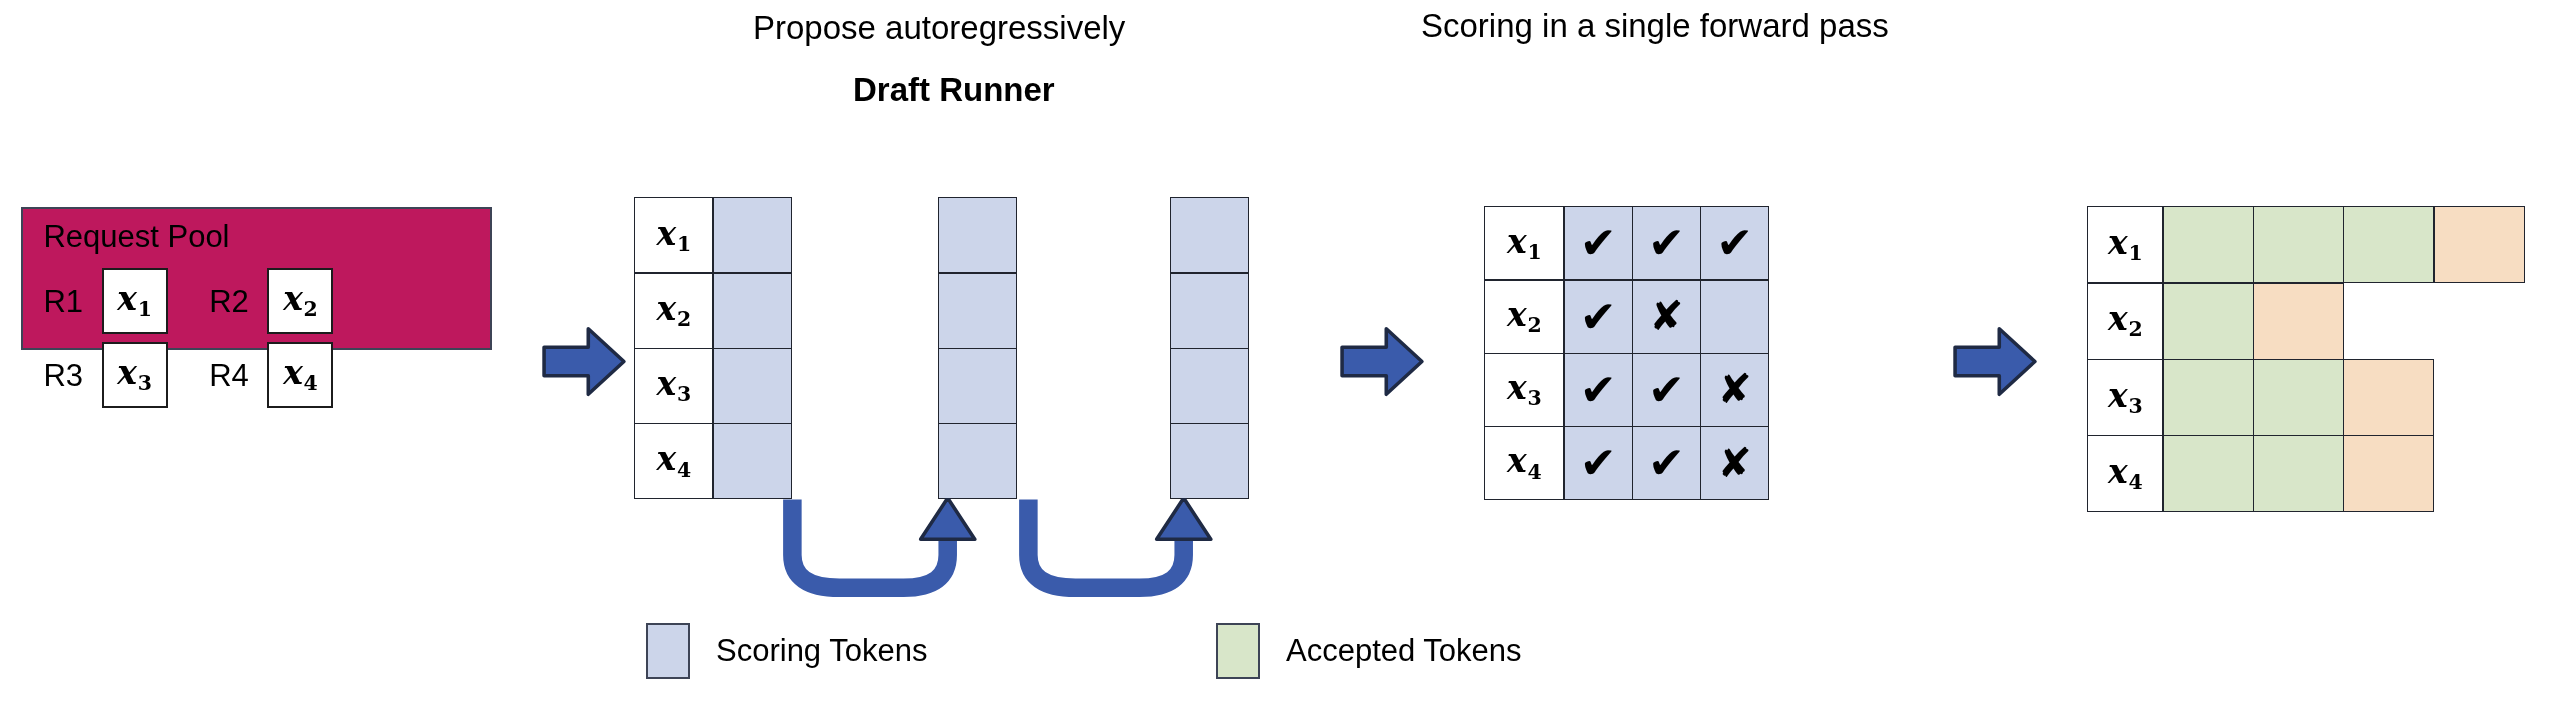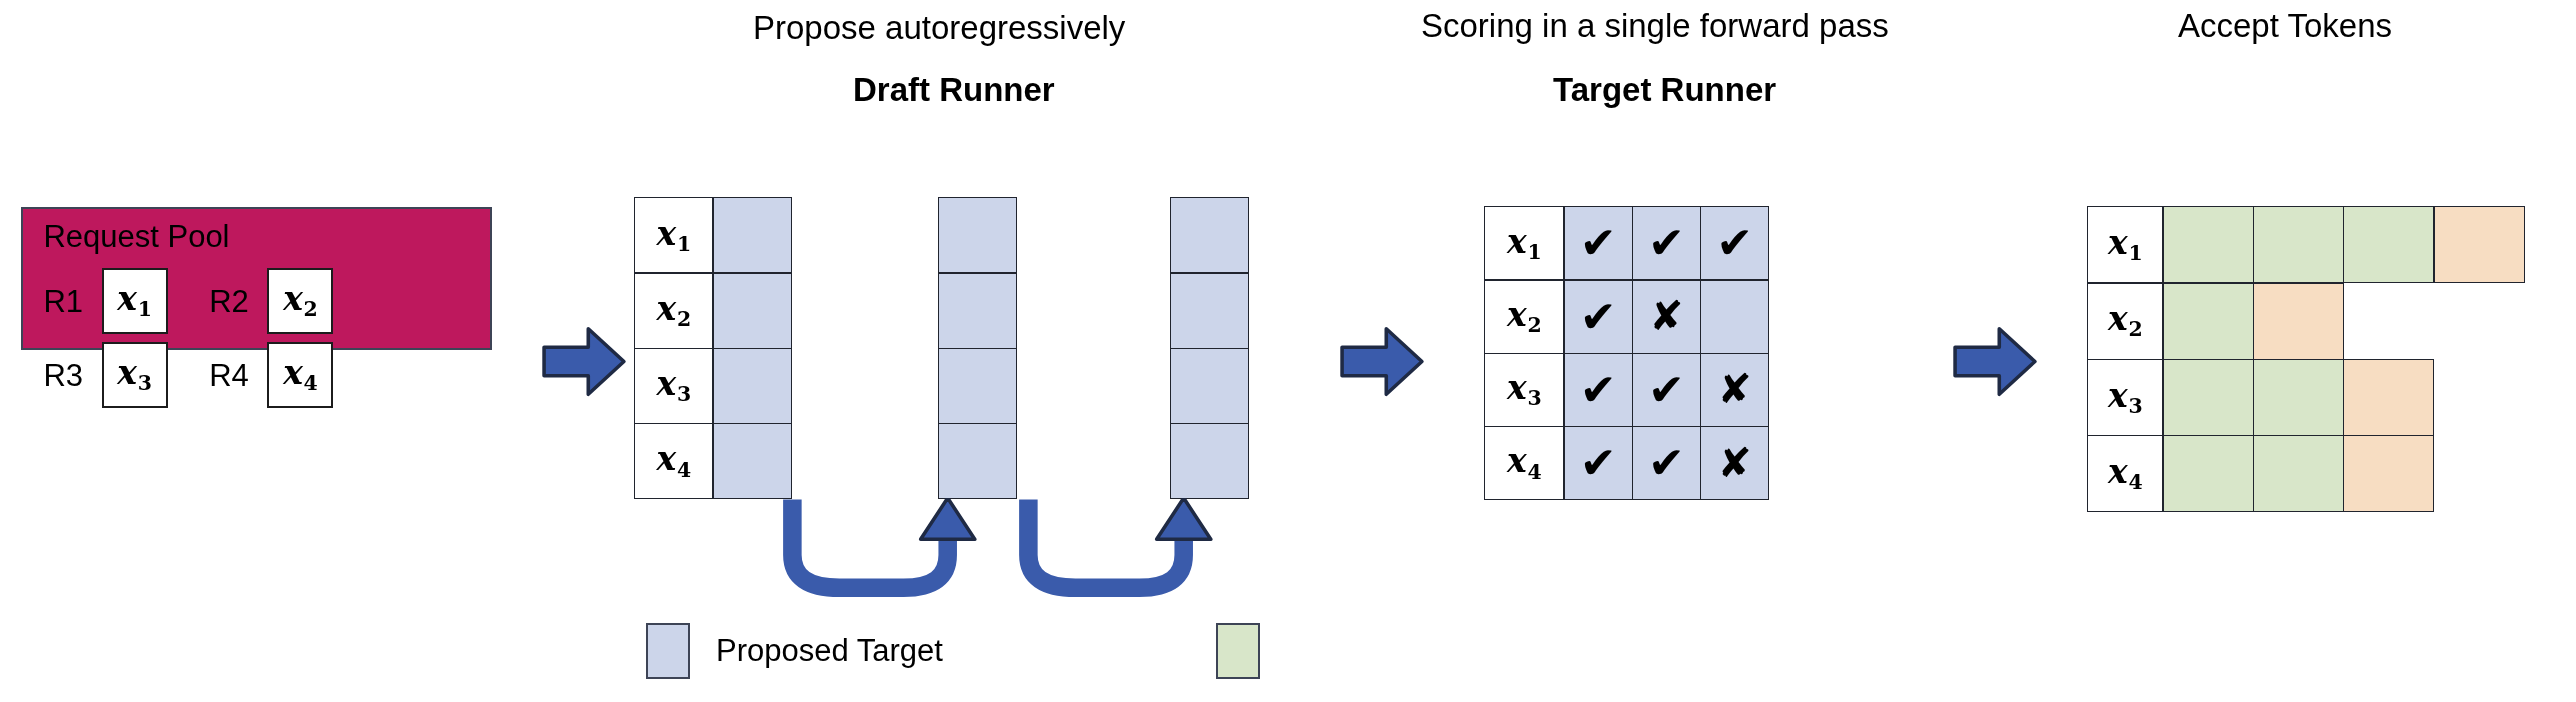--- a/index.html
+++ b/index.html
@@ -161,21 +161,20 @@
     <polygon points="238,0 276,58 200,58" fill="#3a5bab" stroke="#1f2a44" stroke-width="5" stroke-linejoin="round"></polygon>
   </svg>
 
   <div class="block-arrow" style="left:1339px;top:323px;">
     <svg width="86" height="77" viewBox="0 0 120 108">
       <polygon points="4,34 66,34 66,8 116,54 66,100 66,74 4,74" fill="#3a5bab" stroke="#1f2a44" stroke-width="5" stroke-linejoin="round"></polygon>
     </svg>
   </div>
 
   <div class="caption" style="left:1421px;top:7.1px;">Scoring in a single forward pass</div>
-  <div class="runner-title" style="left:1553px;top:71px;">Target Runner</div>
 
   <div class="grid" id="target-grid" style="left:1485px;top:207px;">
     <div class="grow">
       <div class="cell lbl" style="width:80px;height:74px;">
         <span class="mx">x<sub>1</sub></span>
       </div>
       <div class="cell prop" style="width:69px;height:74px;">
         <span class="mark check">✔</span>
       </div>
       <div class="cell prop" style="width:69px;height:74px;">
@@ -229,21 +228,20 @@
       </div>
     </div>
   </div>
 
   <div class="block-arrow" style="left:1952px;top:323px;">
     <svg width="86" height="77" viewBox="0 0 120 108">
       <polygon points="4,34 66,34 66,8 116,54 66,100 66,74 4,74" fill="#3a5bab" stroke="#1f2a44" stroke-width="5" stroke-linejoin="round"></polygon>
     </svg>
   </div>
 
-  <div class="caption" style="left:2178px;top:7.1px;">Accept Tokens</div>
 
   <div class="grid" id="accept-grid" style="left:2088px;top:207px;">
     <div class="grow">
       <div class="cell lbl" style="width:76px;height:77px;">
         <span class="mx">x<sub>1</sub></span>
       </div>
       <div class="cell acc" style="width:91px;height:77px;"></div>
       <div class="cell acc" style="width:91px;height:77px;"></div>
       <div class="cell acc" style="width:91px;height:77px;"></div>
       <div class="cell bon" style="width:91px;height:77px;"></div>
@@ -276,21 +274,22 @@
       <div class="cell acc" style="width:91px;height:77px;"></div>
       <div class="cell acc" style="width:91px;height:77px;"></div>
       <div class="cell bon" style="width:91px;height:77px;"></div>
       <div class="cell empty" style="width:91px;height:77px;"></div>
     </div>
   </div>
 
   <div id="legend">
     <div class="legend-item" style="left:646px;top:2.9px;">
       <span class="lg-sw prop"></span>
-      <span class="lg-tx">Proposed Target</span>
+      <span class="lg-tx">Scoring Tokens</span>
     </div>
     <div class="legend-item" style="left:1216px;top:2.9px;">
       <span class="lg-sw acc"></span>
+      <span class="lg-tx">Accepted Tokens</span>
     </div>
   </div>
 
 </div>
 
 
 </body></html>

